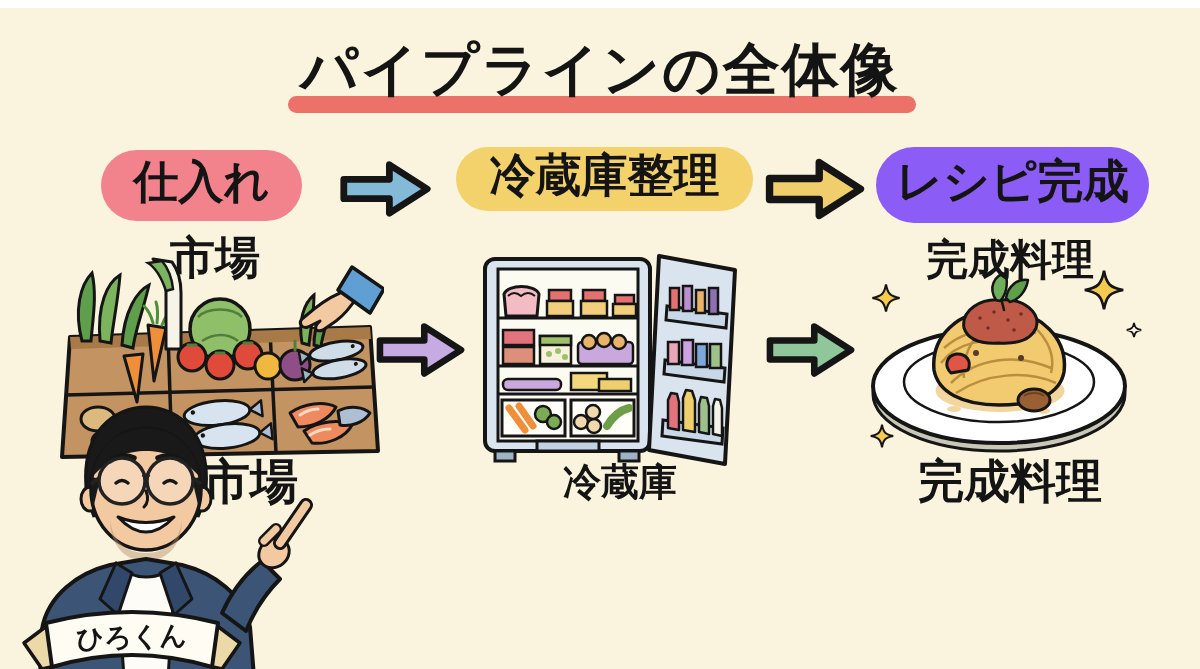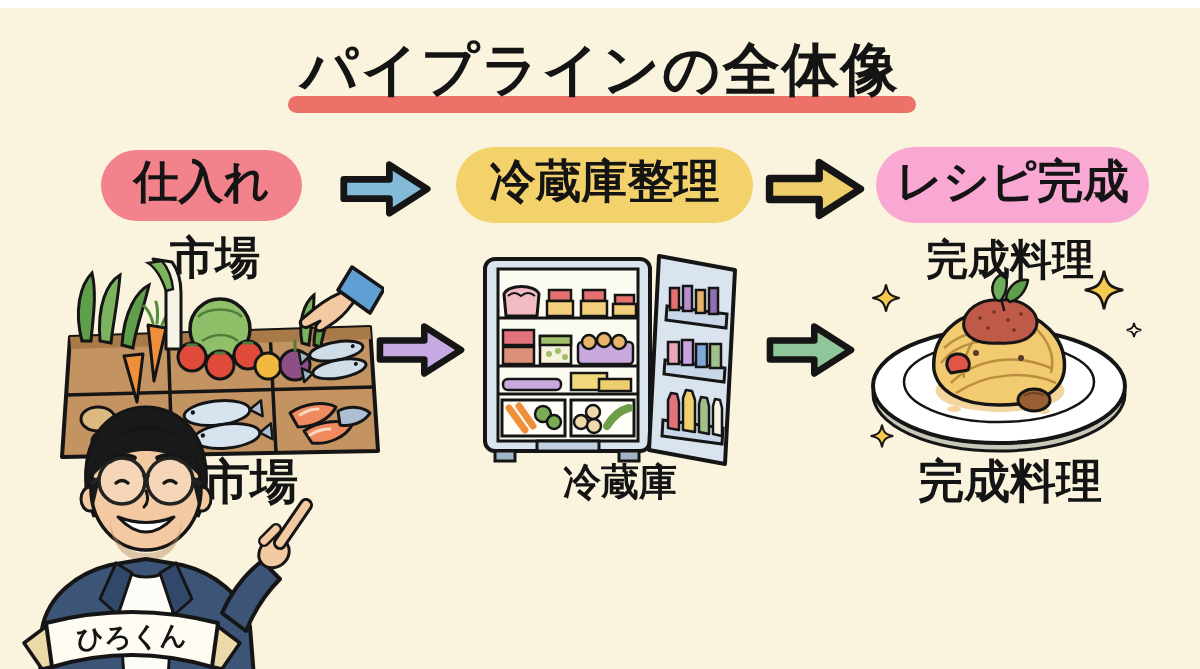--- a/index.html
+++ b/index.html
@@ -9,21 +9,21 @@
   }
   
   .title-wrap{position:absolute; top:24px; left:0; width:100%; text-align:center; z-index:5;}
   .title{display:inline-block; position:relative; font-size:57px; font-weight:800; letter-spacing:2px;}
   .title .txt{position:relative; z-index:1;}
   .title-underline{position:absolute; left:-12px; right:-16px; bottom:-4px; height:17px; border-radius:9px; z-index:0;}
   
   .pill{position:absolute; display:flex; align-items:center; justify-content:center;
         border-radius:40px; font-weight:800; color:#141414; z-index:4; line-height:1;}
   .pill-supply{left:101px; top:142px; width:201px; height:71px; font-size:45px;}
-  .pill-fridge{left:456px; top:139px; width:297px; height:76px; font-size:46px;text-align:center;}
+  .pill-fridge{left:456px; top:139px; width:297px; height:64px; font-size:46px;text-align:center;}
   .pill-recipe{left:876px; top:139px; width:273px; height:76px; font-size:46px;}
   
   .arrow{position:absolute; z-index:3;}
   .arrow-top-1{left:337px; top:147px; width:97px; height:68px;}
   .arrow-top-2{left:759px; top:144px; width:112px; height:74px;}
   .arrow-mid-1{left:371px; top:309px; width:99px; height:66px;}
   .arrow-mid-2{left:761px; top:309px; width:99px; height:66px;}
   
   .caption{position:absolute; font-weight:800; text-align:center; z-index:3; line-height:1;}
   .cap-market-top{left:115px; top:231px; width:200px; font-size:45px;}
@@ -49,21 +49,21 @@
       <span class="title-underline" style="background: rgb(236, 113, 104);"></span>
     </div>
   </div>
 
   <div class="pill pill-supply" style="background: rgb(242, 131, 141);">
     <span>仕入れ</span>
   </div>
   <div class="pill pill-fridge" style="background: rgb(243, 210, 108);">
     <span>冷蔵庫整理</span>
   </div>
-  <div class="pill pill-recipe" style="background: #f9a8d4;">
+  <div class="pill pill-recipe" style="background: #8b5cf6;">
     <span>レシピ完成</span>
   </div>
 
   <svg class="arrow arrow-top-1" viewBox="0 0 100 70">
     <path d="M7,25 L54,25 L54,10 L93,35 L54,60 L54,45 L7,45 Z" stroke="#151515" stroke-width="7" stroke-linejoin="round" fill="#82bad8"></path>
   </svg>
   <svg class="arrow arrow-top-2" viewBox="0 0 100 70">
     <path d="M7,25 L54,25 L54,10 L93,35 L54,60 L54,45 L7,45 Z" stroke="#151515" stroke-width="7" stroke-linejoin="round" fill="#efce6b"></path>
   </svg>
 

